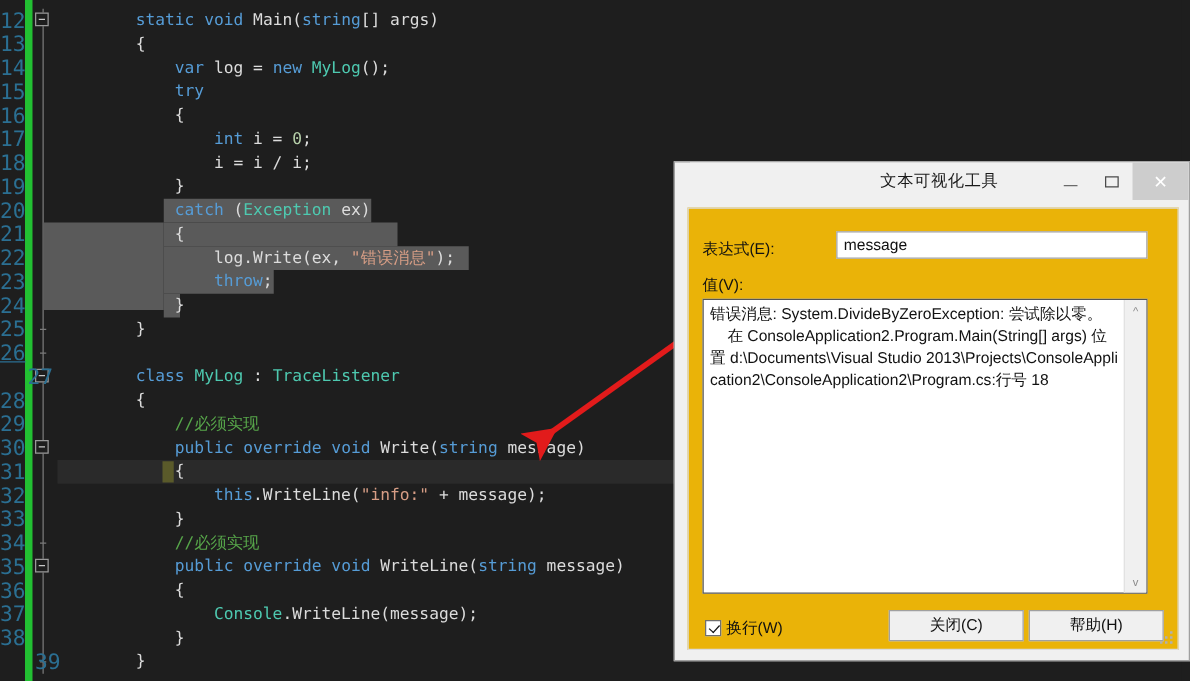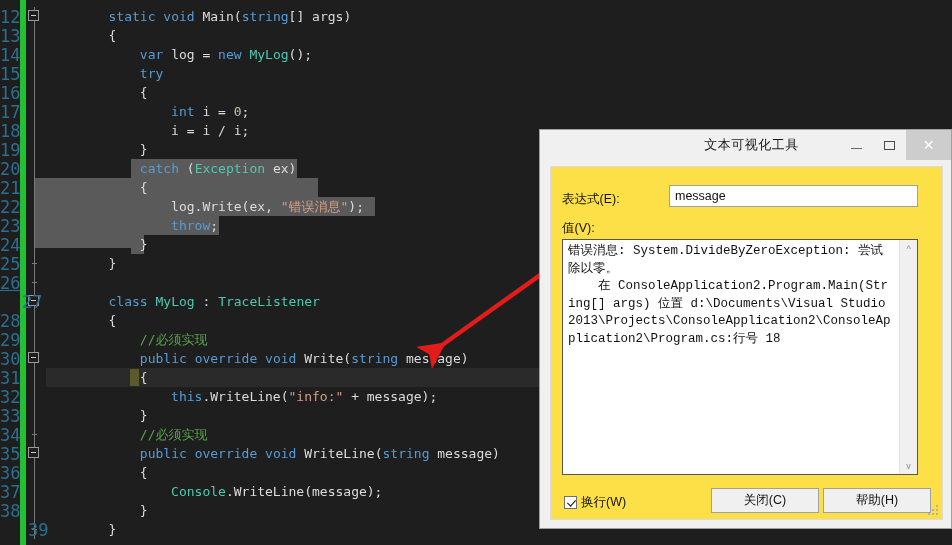--- a/index.html
+++ b/index.html
@@ -165,21 +165,21 @@
   .max-glyph {
     width: 11px; height: 9px;
     border: 1.5px solid #4a4a4a;
     box-sizing: border-box;
   }
 
   .dlg-body {
     position: absolute;
     left: 10px; top: 36px;
     width: 393px; height: 354px;
-    background: #fde047;
+    background: #eab308;
     border: 1px solid #dcdcdc;
     box-sizing: border-box;
   }
   .lbl {
     position: absolute;
     font-size: 12.5px;
     color: #111;
   }
   .expr-label { left: 11px; top: 24px; }
   .val-label  { left: 11px; top: 53px; }
@@ -203,21 +203,21 @@
     left: 11px; top: 72px;
     width: 356px; height: 236px;
     background: #ffffff;
     border: 1px solid #555;
     box-sizing: border-box;
     display: flex;
   }
   .val-text {
     flex: 1;
     padding: 3px 4px 0 5px;
-    font-family: Liberation Mono, monospace;
+    font-family: Liberation Sans, sans-serif;
     font-size: 12.5px;
     line-height: 17.5px;
     color: #111;
     white-space: pre-wrap;
     word-break: break-all;
     overflow: hidden;
   }
   .vscroll {
     width: 17px;
     background: #f0f0f0;

